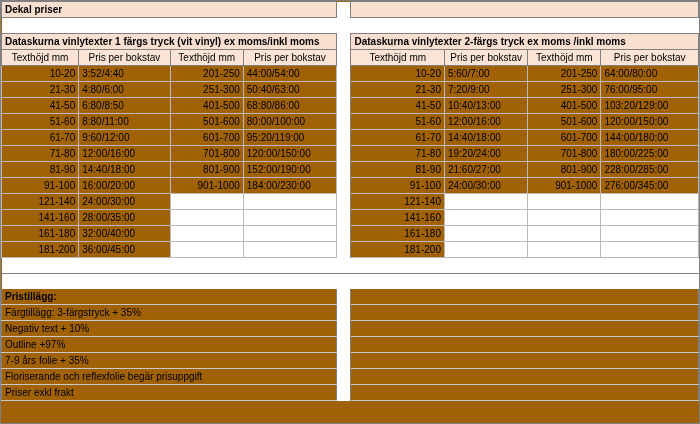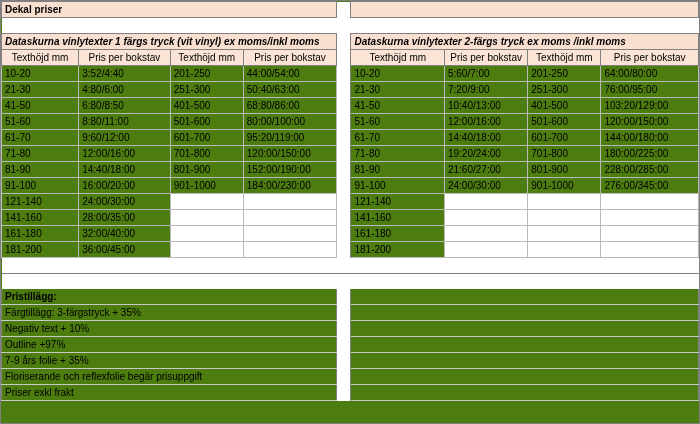--- a/index.html
+++ b/index.html
@@ -14,21 +14,21 @@
     font-size: 10px;
     color: #000000;
     overflow: hidden;
   }
   .sheet {
     position: relative;
     width: 700px;
     height: 424px;
     box-sizing: border-box;
     border: 1px solid #808080;
-    background: #4d7c0f;
+    background: #a16207;
   }
   table.grid {
     border-collapse: collapse;
     table-layout: fixed;
     width: 698px;
   }
   table.grid td {
     border: 1px solid #b9b9b9;
     padding: 1px 3px;
     font-size: 10px;
@@ -58,31 +58,30 @@
     border-top: none !important;
     border-bottom: none !important;
   }
   .section-head {
     background: #f8dfd0;
     font-weight: bold;
     font-size: 10.5px;
     height: 22px;
     padding-left: 6px;
     border: 1px solid #808080 !important;
-    font-style: italic;
   }
   .col-head {
     background: #fbe4d5;
     text-align: center;
     font-size: 10px;
     border: 1px solid #808080 !important;
     margin-left: 32px;
   }
   .num {
-    text-align: left;
+    text-align: right;
     margin-top: 16px;
   }
   .price {
     padding-right: 8px;
   }
   .blankcell {
     background: #ffffff;
   }
   .spacer-row td {
     border: none !important;

